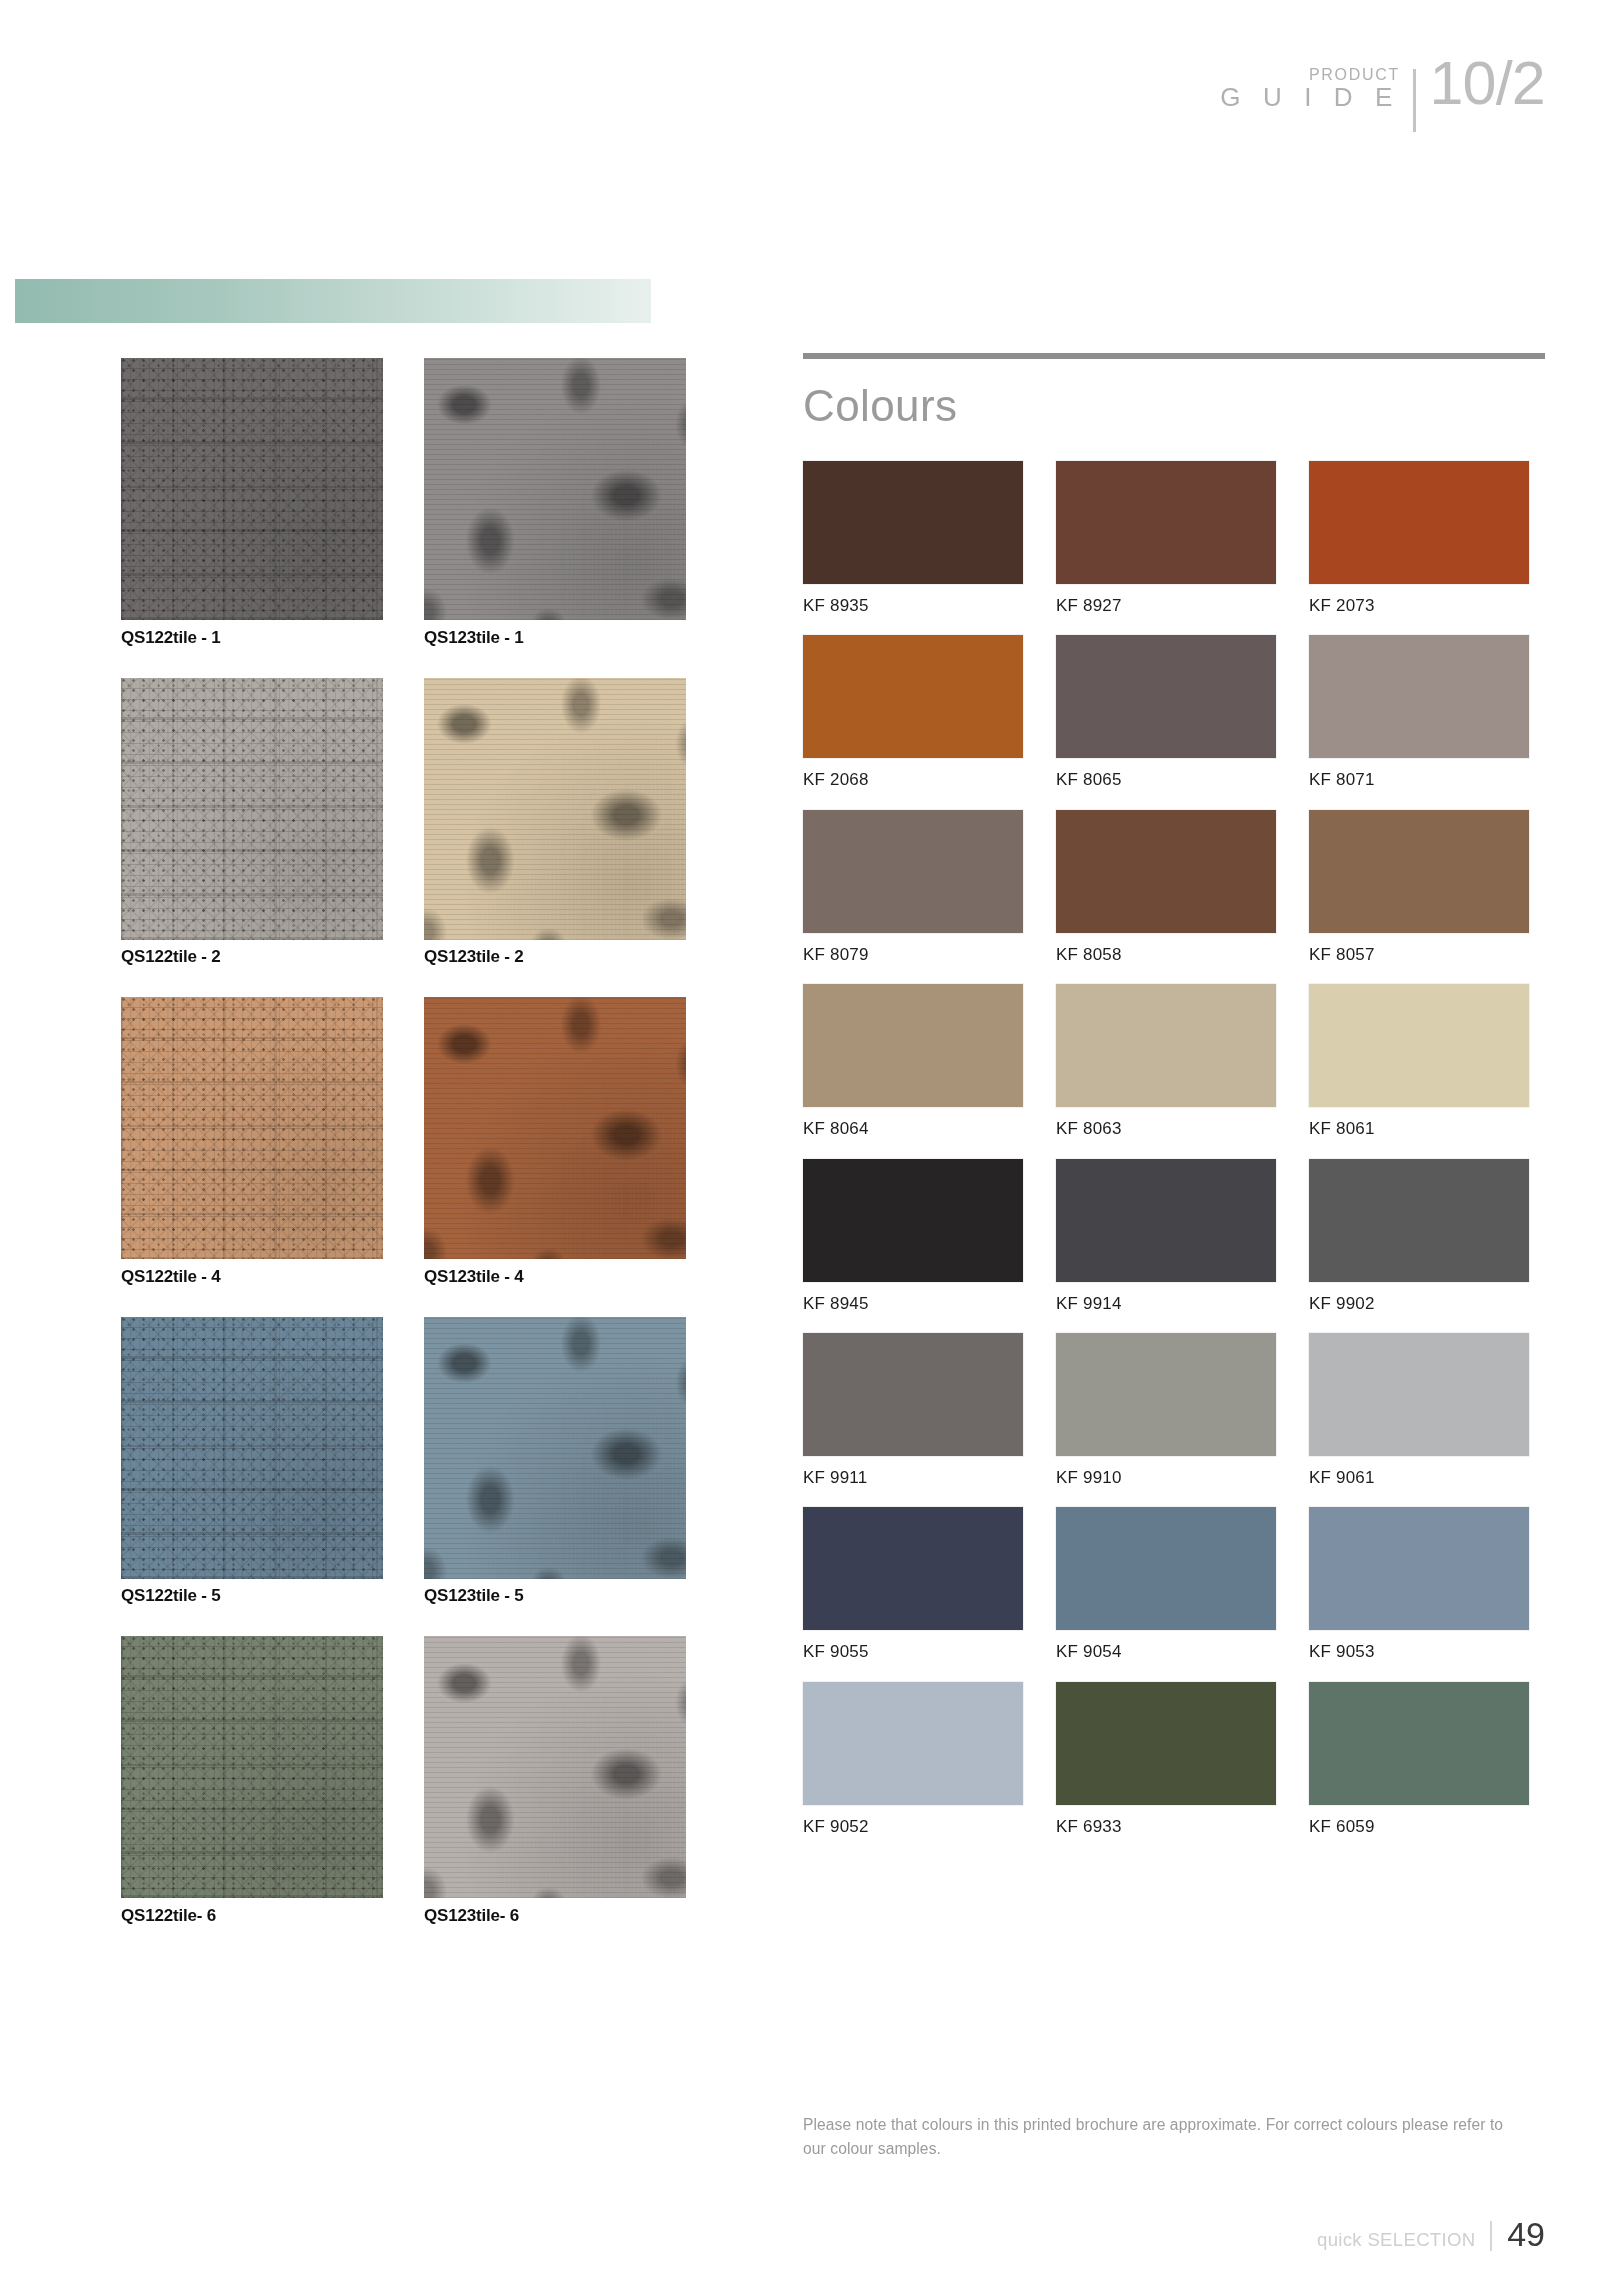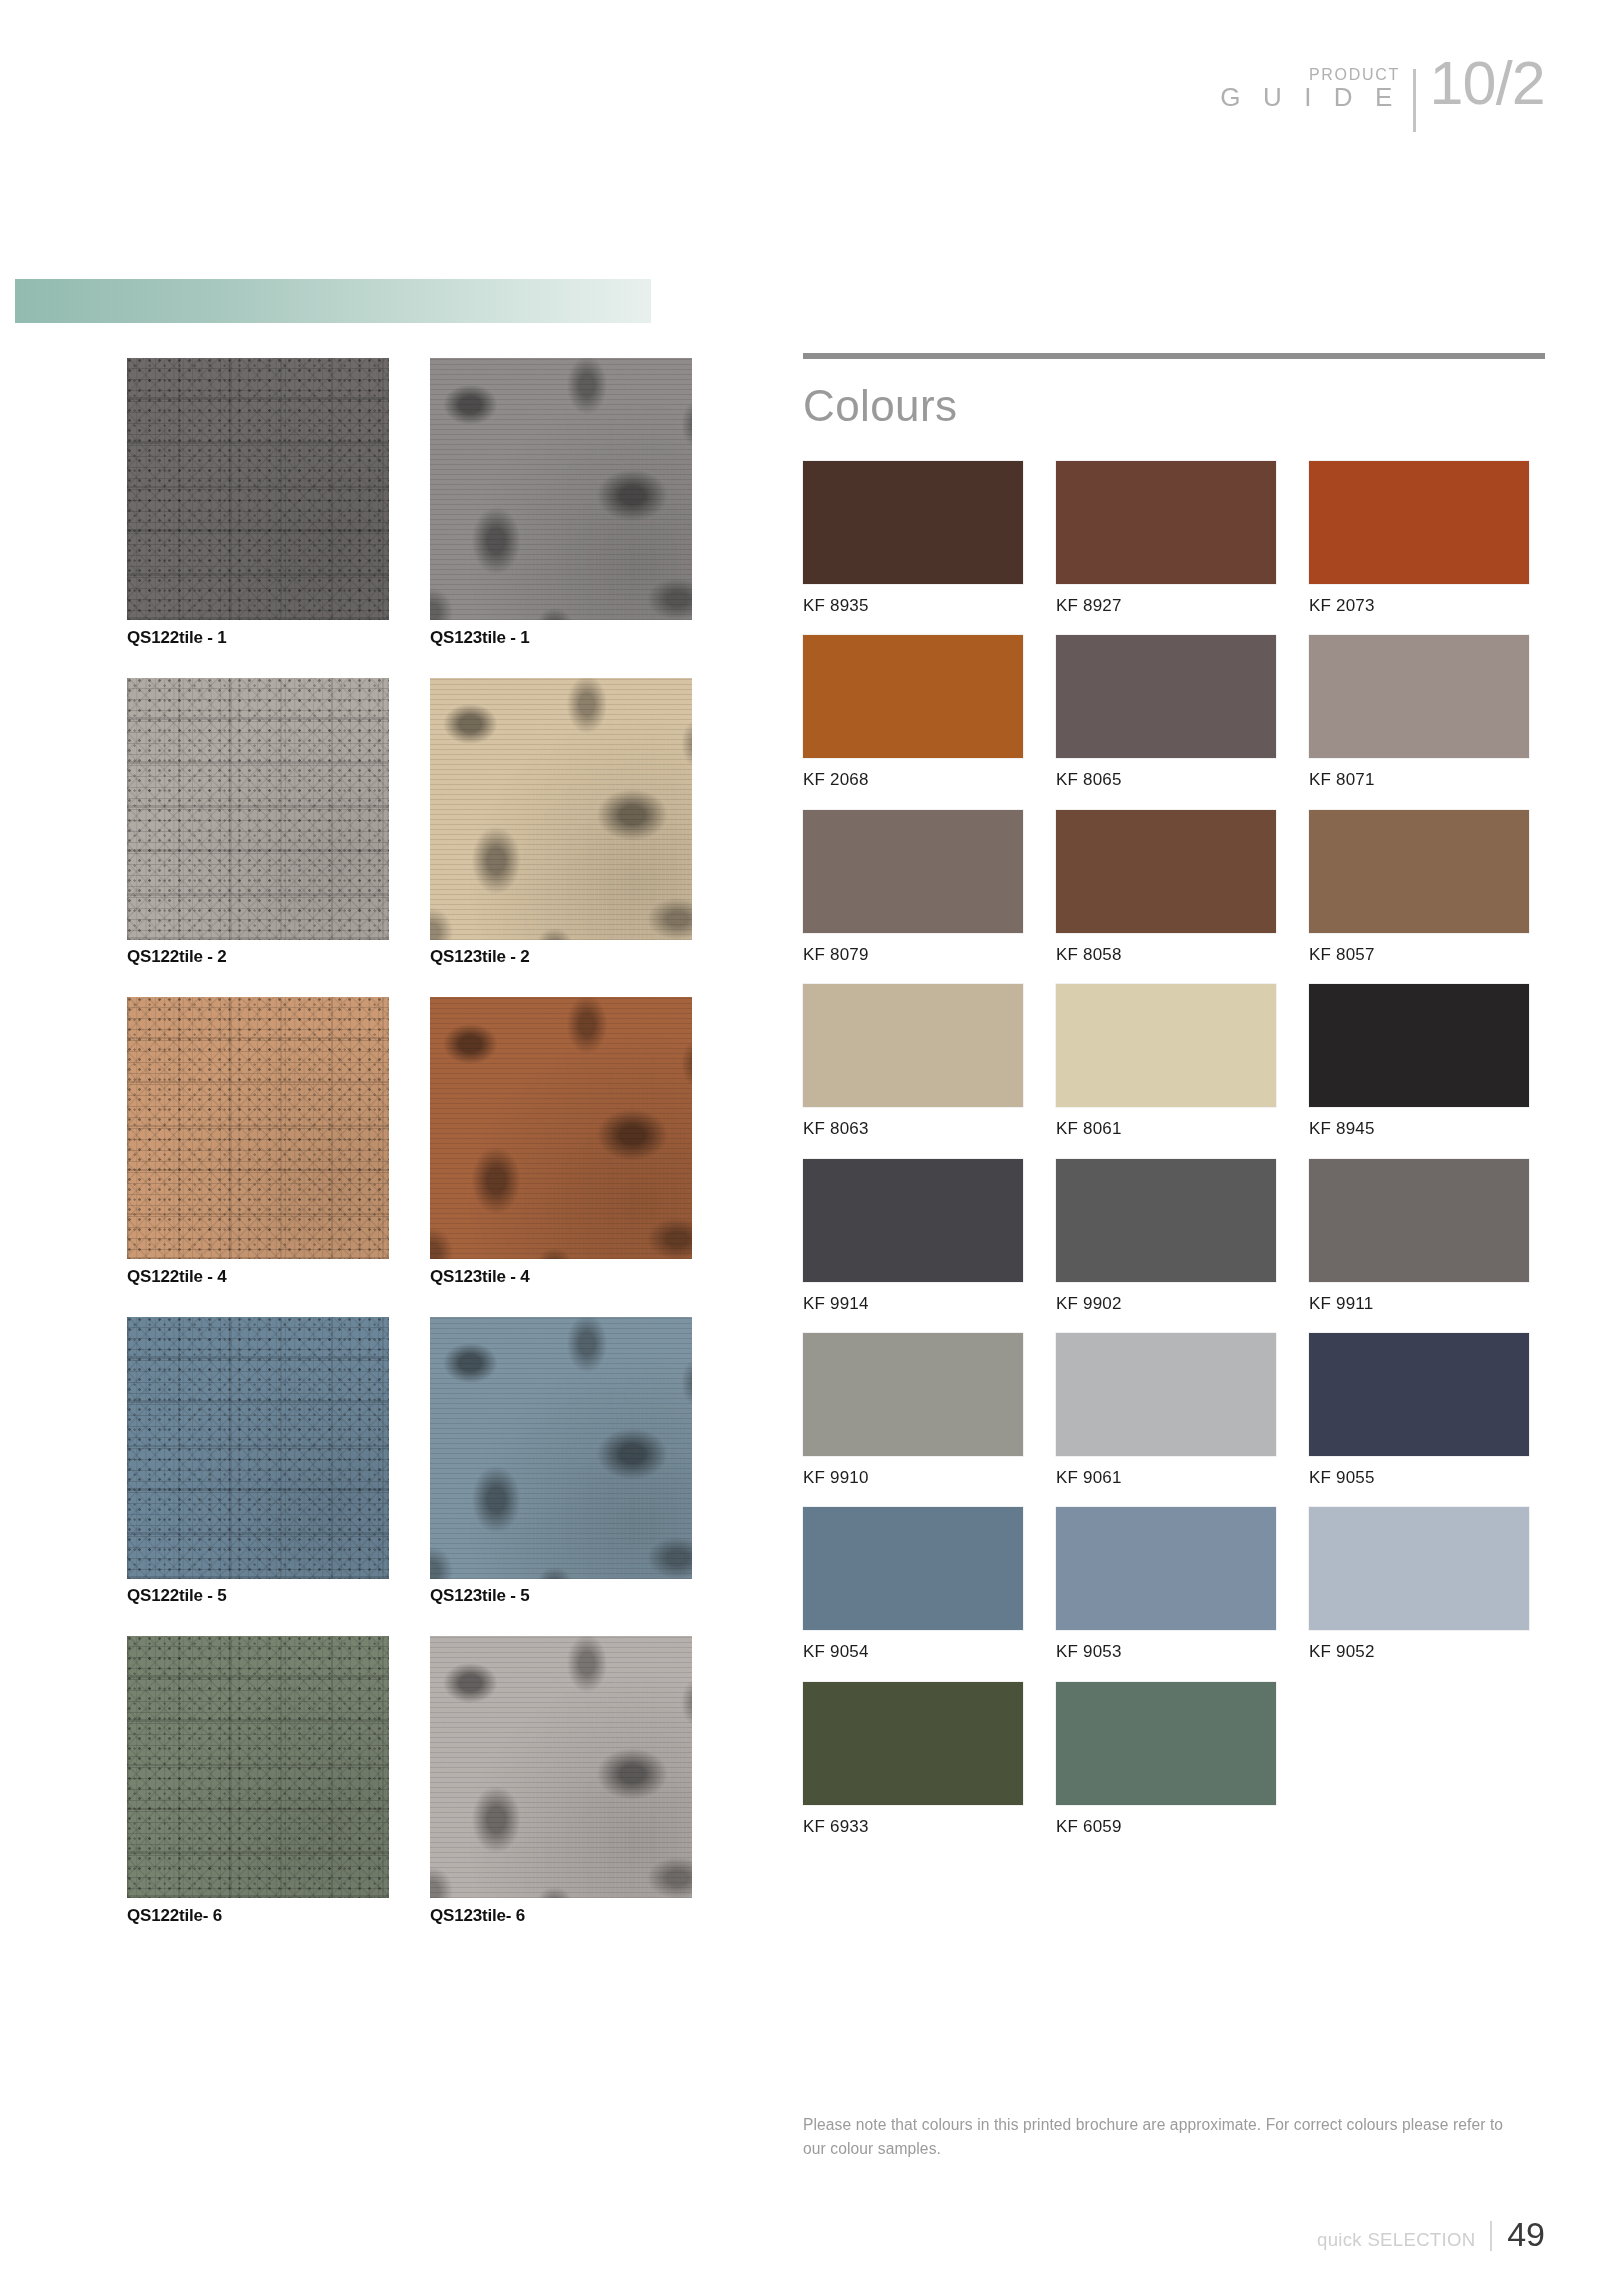--- a/index.html
+++ b/index.html
@@ -42,21 +42,21 @@
   }
 
   
   .accent-bar{
     position:absolute; left:15px; top:279px;
     width:636px; height:44px;
     background:linear-gradient(to right,#93bbb0 0%, #a6c7bd 30%, #c4dad3 62%, #ddeae6 88%, #e8f0ed 100%);
   }
 
   .tile-grid{
-    position:absolute; left:84px; top:358px;
+    position:absolute; left:78px; top:358px;
     width:592px;
     padding-left:43px;
   }
   .tile-row{ display:flex; gap:41px; margin-bottom:30px; }
   .tile-cell{ width:262px; }
   .tile-swatch{
     width:262px; height:262px;
     position:relative; overflow:hidden;
   }
   .tile-label{
@@ -284,20 +284,24 @@
       </div>
       <div class="swatch-cell">
         <div class="swatch-chip" style="background: rgb(111, 74, 55);"></div>
         <div class="swatch-code">KF 8058</div>
       </div>
       <div class="swatch-cell">
         <div class="swatch-chip" style="background: rgb(135, 104, 79);"></div>
         <div class="swatch-code">KF 8057</div>
       </div>
       <div class="swatch-cell">
+        <div class="swatch-chip" style="background: rgb(168, 146, 120);"></div>
+        <div class="swatch-code">KF 8064</div>
+      </div>
+      <div class="swatch-cell">
         <div class="swatch-chip" style="background: rgb(195, 180, 156);"></div>
         <div class="swatch-code">KF 8063</div>
       </div>
       <div class="swatch-cell">
         <div class="swatch-chip" style="background: rgb(217, 207, 174);"></div>
         <div class="swatch-code">KF 8061</div>
       </div>
       <div class="swatch-cell">
         <div class="swatch-chip" style="background: rgb(39, 36, 37);"></div>
         <div class="swatch-code">KF 8945</div>

